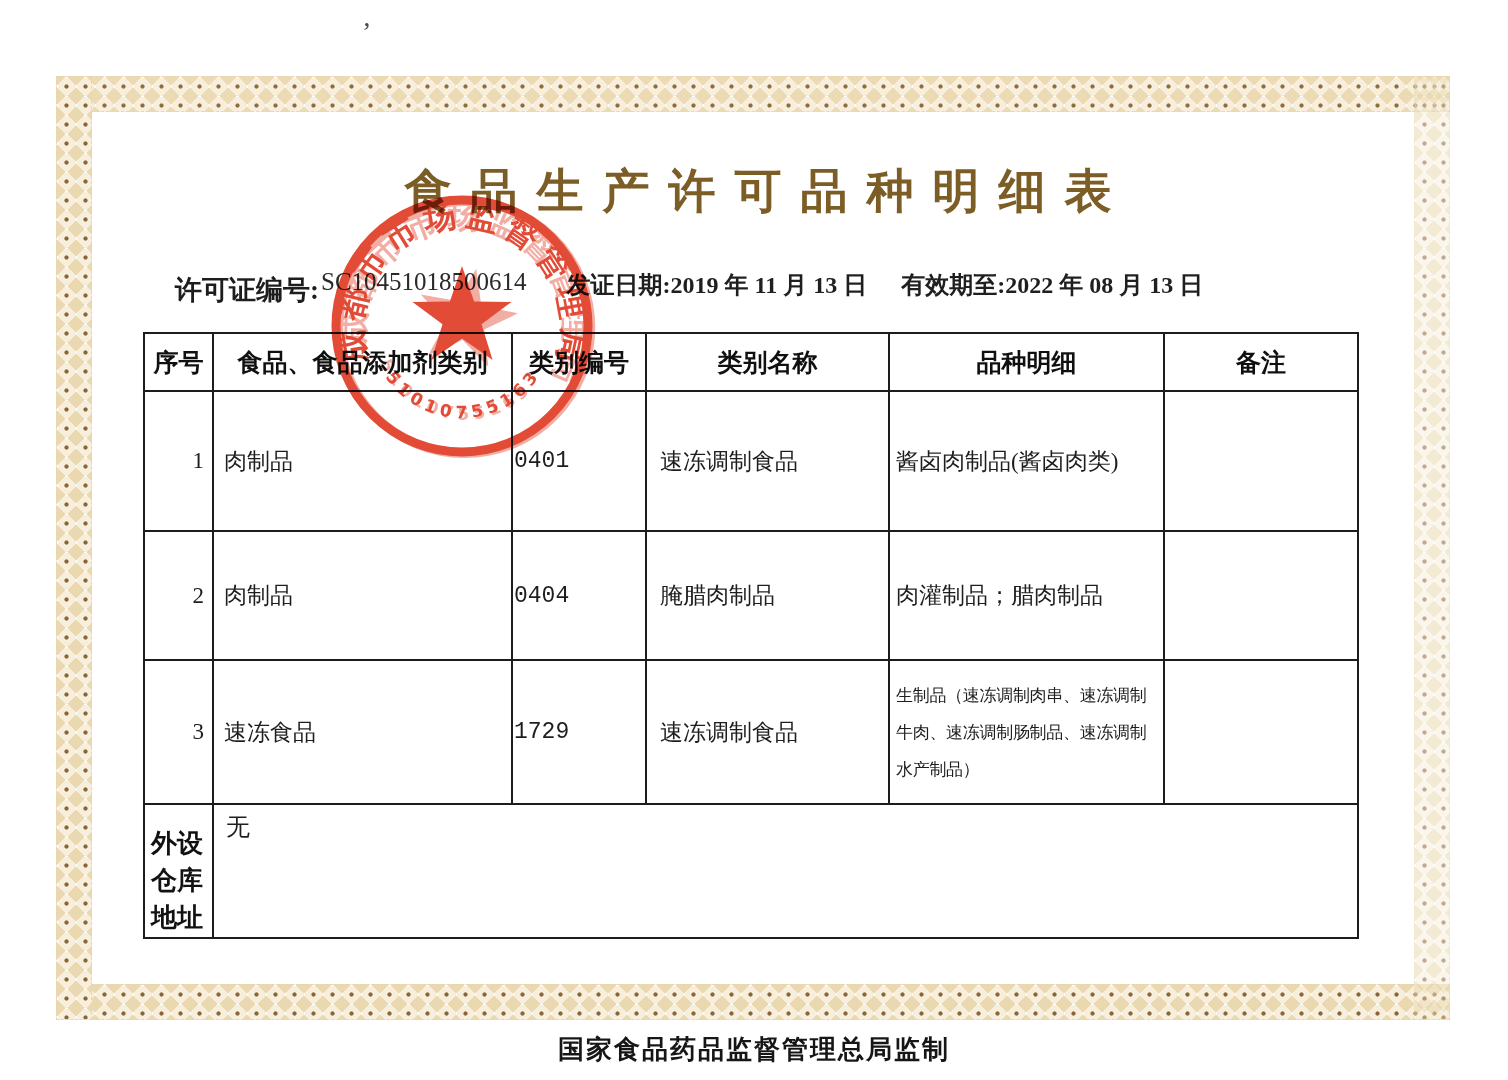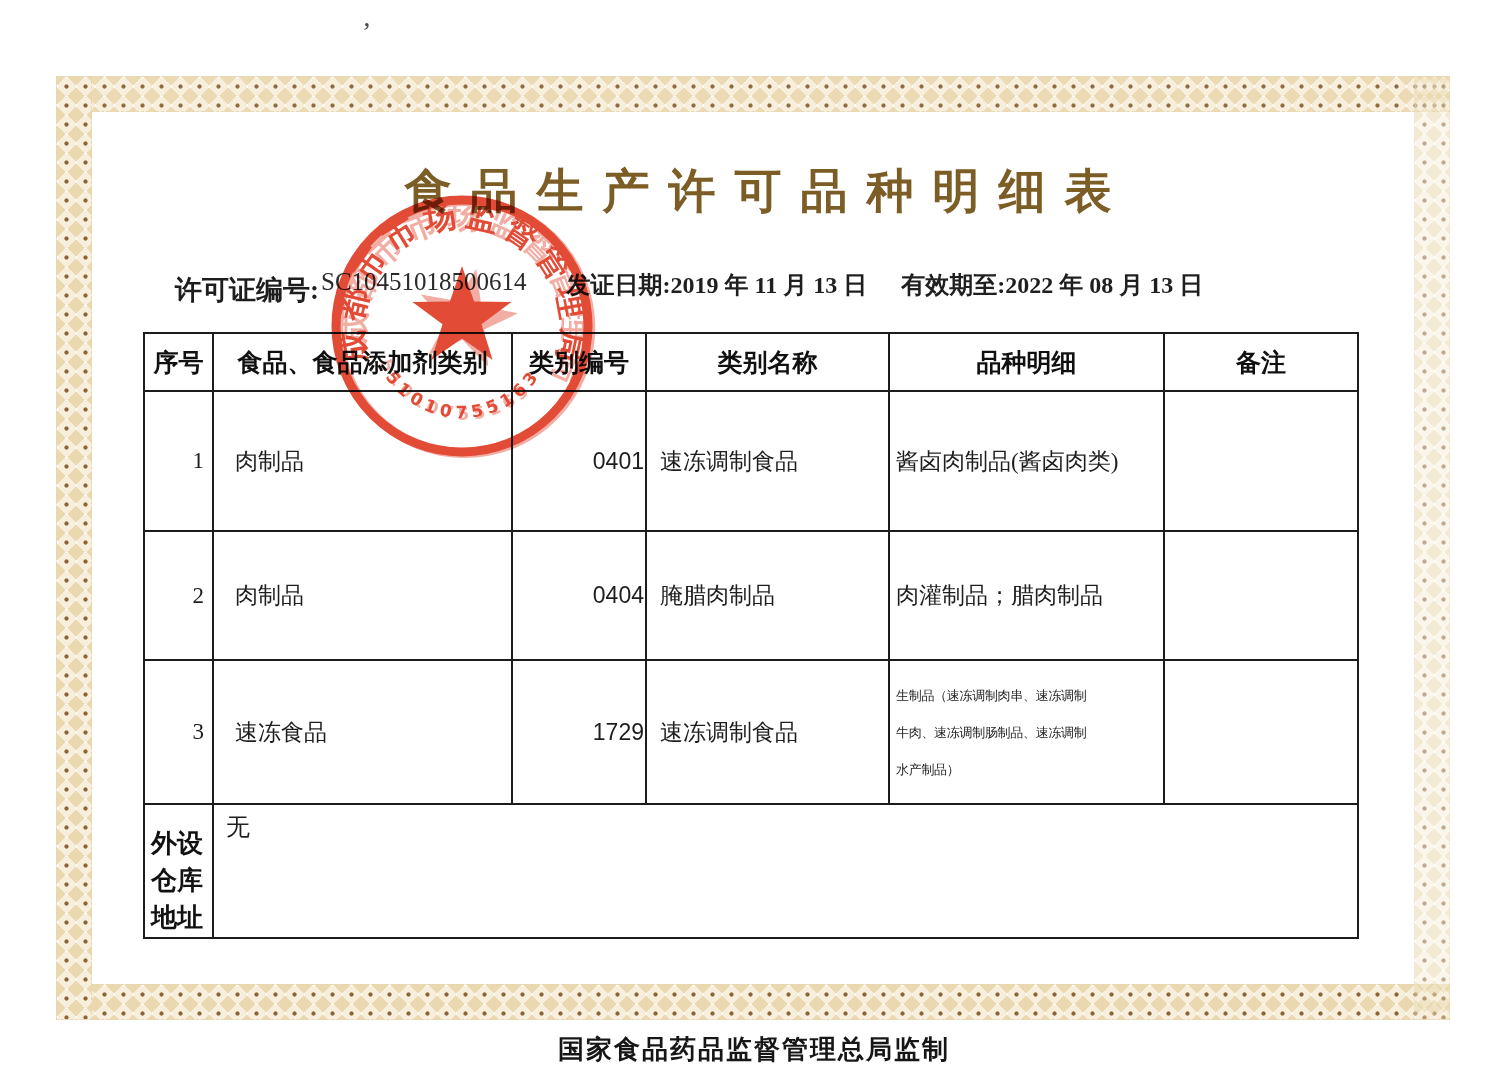--- a/index.html
+++ b/index.html
@@ -47,25 +47,25 @@
     border:2px solid #1c1c1c;overflow:hidden;
   }
   table.grid th{
     font-size:25px;font-weight:bold;vertical-align:middle;color:#101010;
     padding:0 2px;
   }
   tr.hrow{height:58px;}
   tr.r1{height:140px;} tr.r2{height:129px;} tr.r3{height:144px;} tr.wrow{height:115px;}
   td{font-size:23px;vertical-align:middle;color:#1e1e1e;}
   td.no{text-align:right;padding-right:8px;}
-  td.cat{padding-left:21px;}
-  td.code{font-family:Liberation Sans, sans-serif;text-align:right;}
+  td.cat{padding-left:10px;}
+  td.code{font-family:Liberation Mono, monospace;}
   td.name{padding-left:13px;}
   td.detail{padding-left:6px;padding-right:2px;margin-top:24px;}
-  tr.r3 td.detail{font-size:13px;line-height:37px;white-space:pre-line;letter-spacing:-0.3px;}
+  tr.r3 td.detail{font-size:17px;line-height:37px;white-space:pre-line;letter-spacing:-0.3px;}
   td.wlabel{
     font-size:26px;font-weight:bold;line-height:37px;padding-left:6px;padding-top:20px;
     vertical-align:top;word-break:break-all;color:#111;
   }
   td.wvalue{vertical-align:top;padding-left:12px;padding-top:6px;font-size:24px;}
   
   .seal{
     position:absolute;left:322px;top:186px;width:280px;height:280px;
     mix-blend-mode:multiply;opacity:.92;pointer-events:none;
   }

